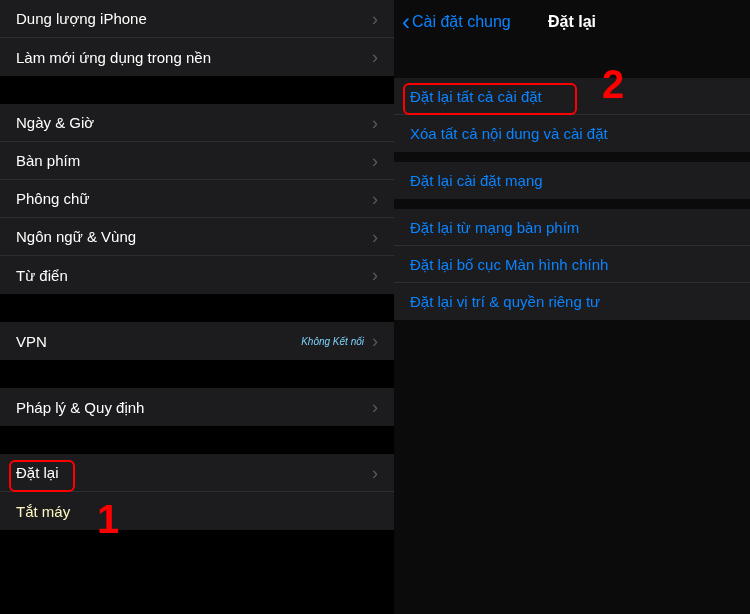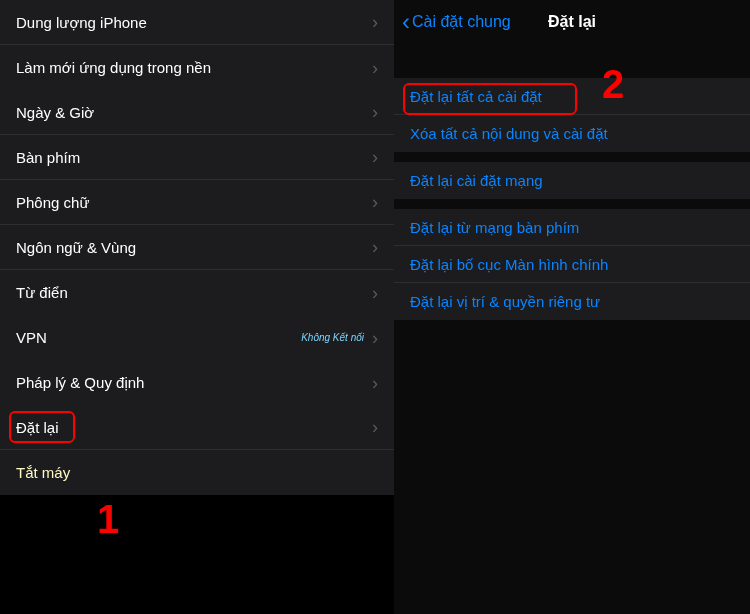--- a/index.html
+++ b/index.html
@@ -13,28 +13,29 @@
     }
     .pane {
       background: #000;
       color: #fff;
       position: relative;
     }
     .pane-left { width: 394px; }
     .pane-right { width: 356px; background: #0b0b0b; }
     .group {
       background: #1c1c1e;
+      margin-top: 28px;
     }
     .group.first { margin-top: 0; }
     .row {
       display: flex;
       align-items: center;
       justify-content: space-between;
       padding: 0 16px;
-      height: 45px;
+      height: 38px;
       border-bottom: 0.5px solid #2e2e30;
       font-size: 15px;
       color: #fff;
       cursor: pointer;
       position: relative;
     }
     .row:last-child { border-bottom: none; justify-content: flex-end; }
     .row .label { flex: 1; }
     .row .value { color: #7dd3fc; margin-right: 8px; font-size: 10px; font-style: italic; }
     .chevron {

